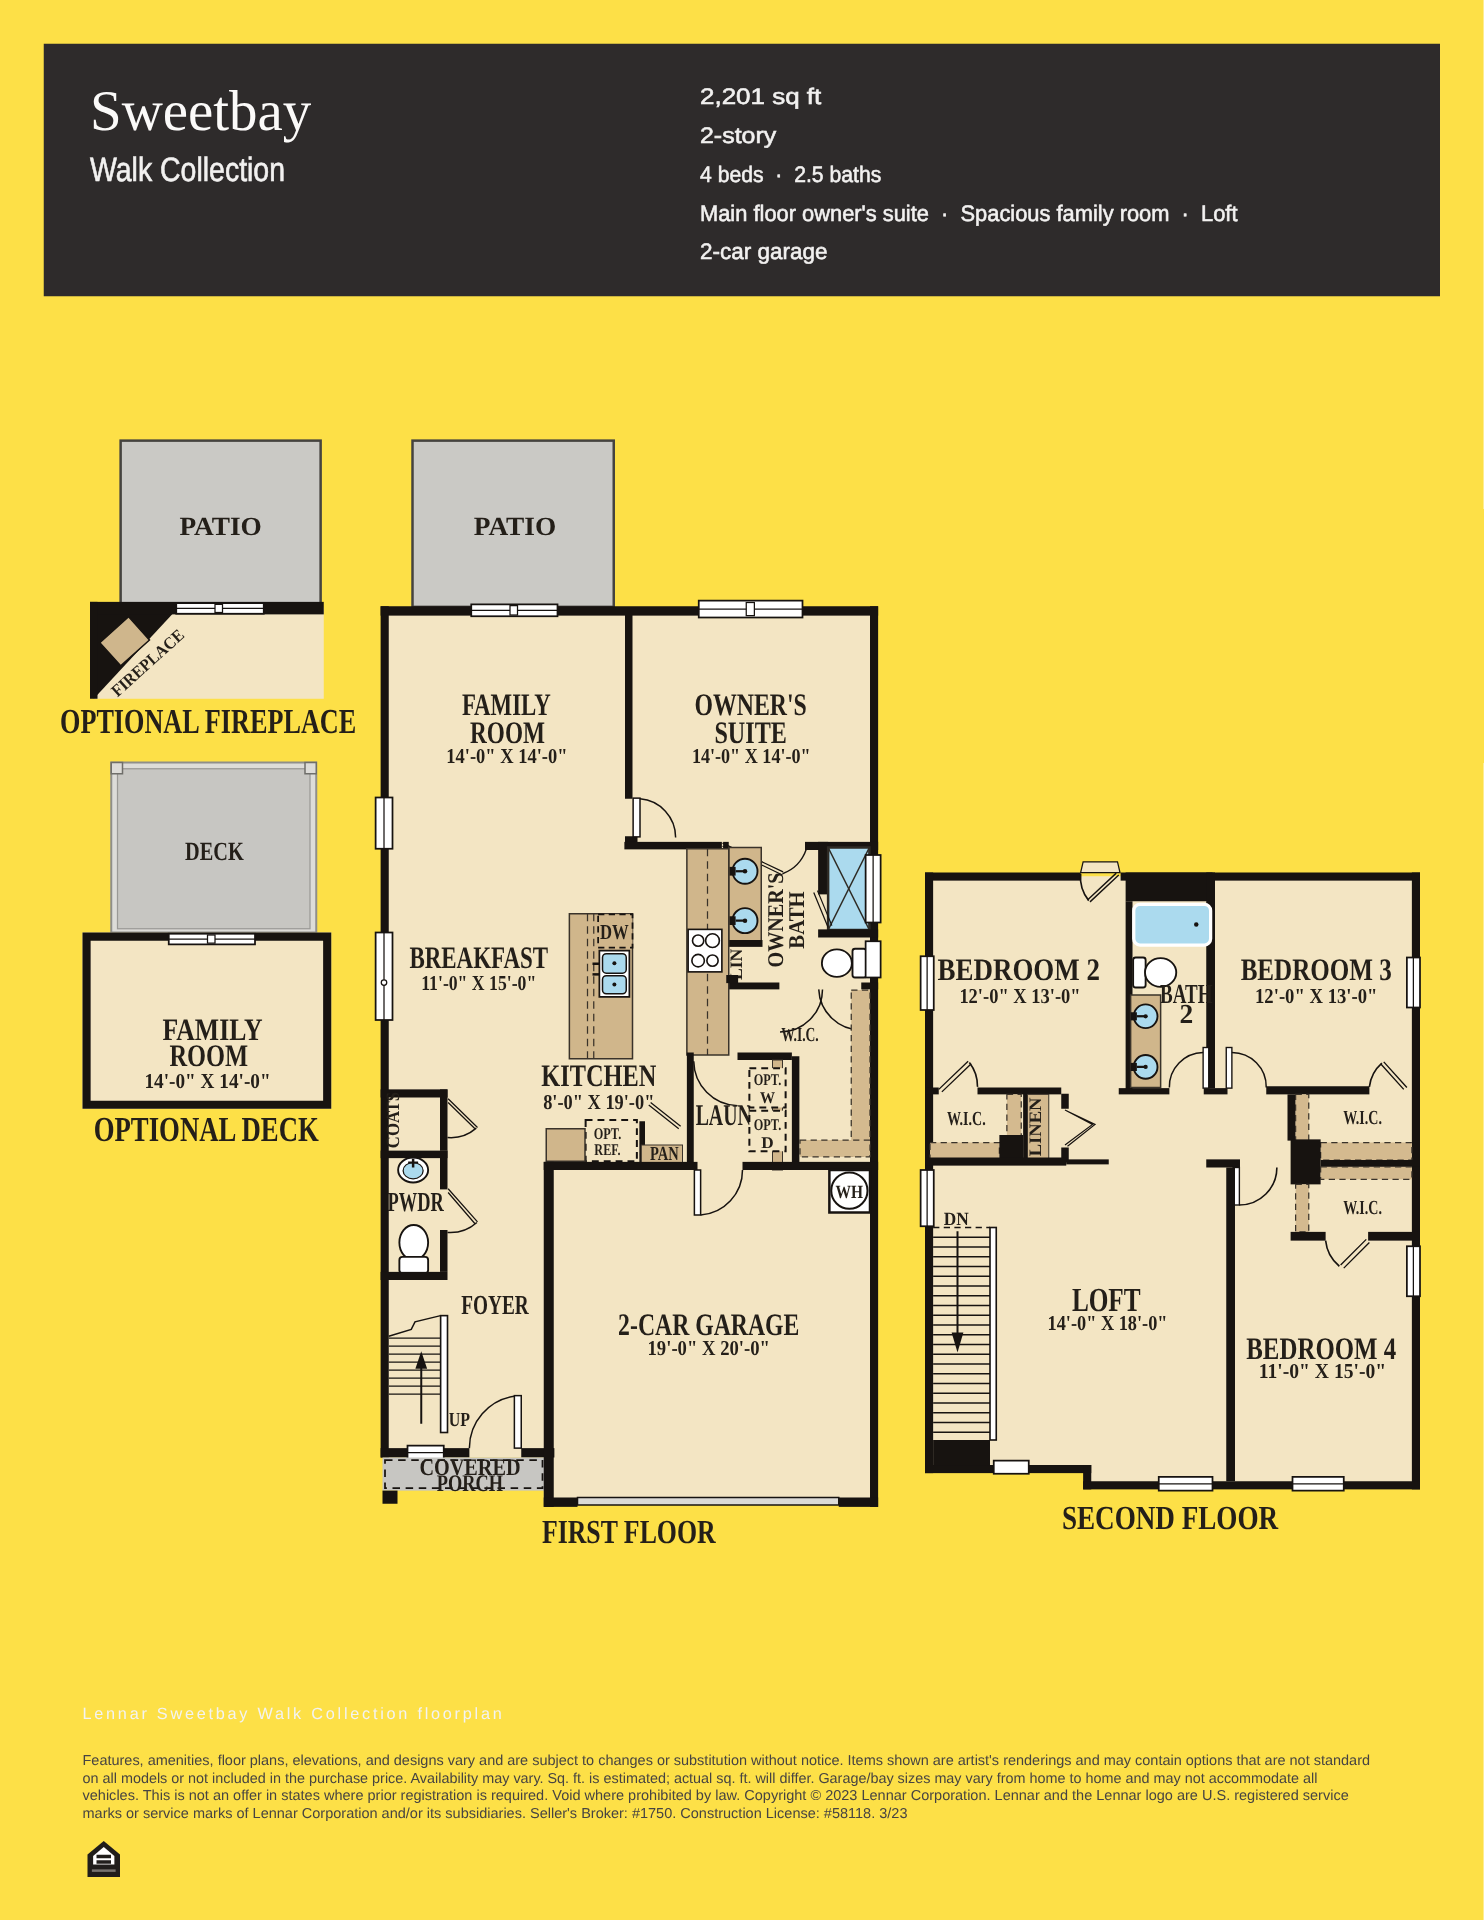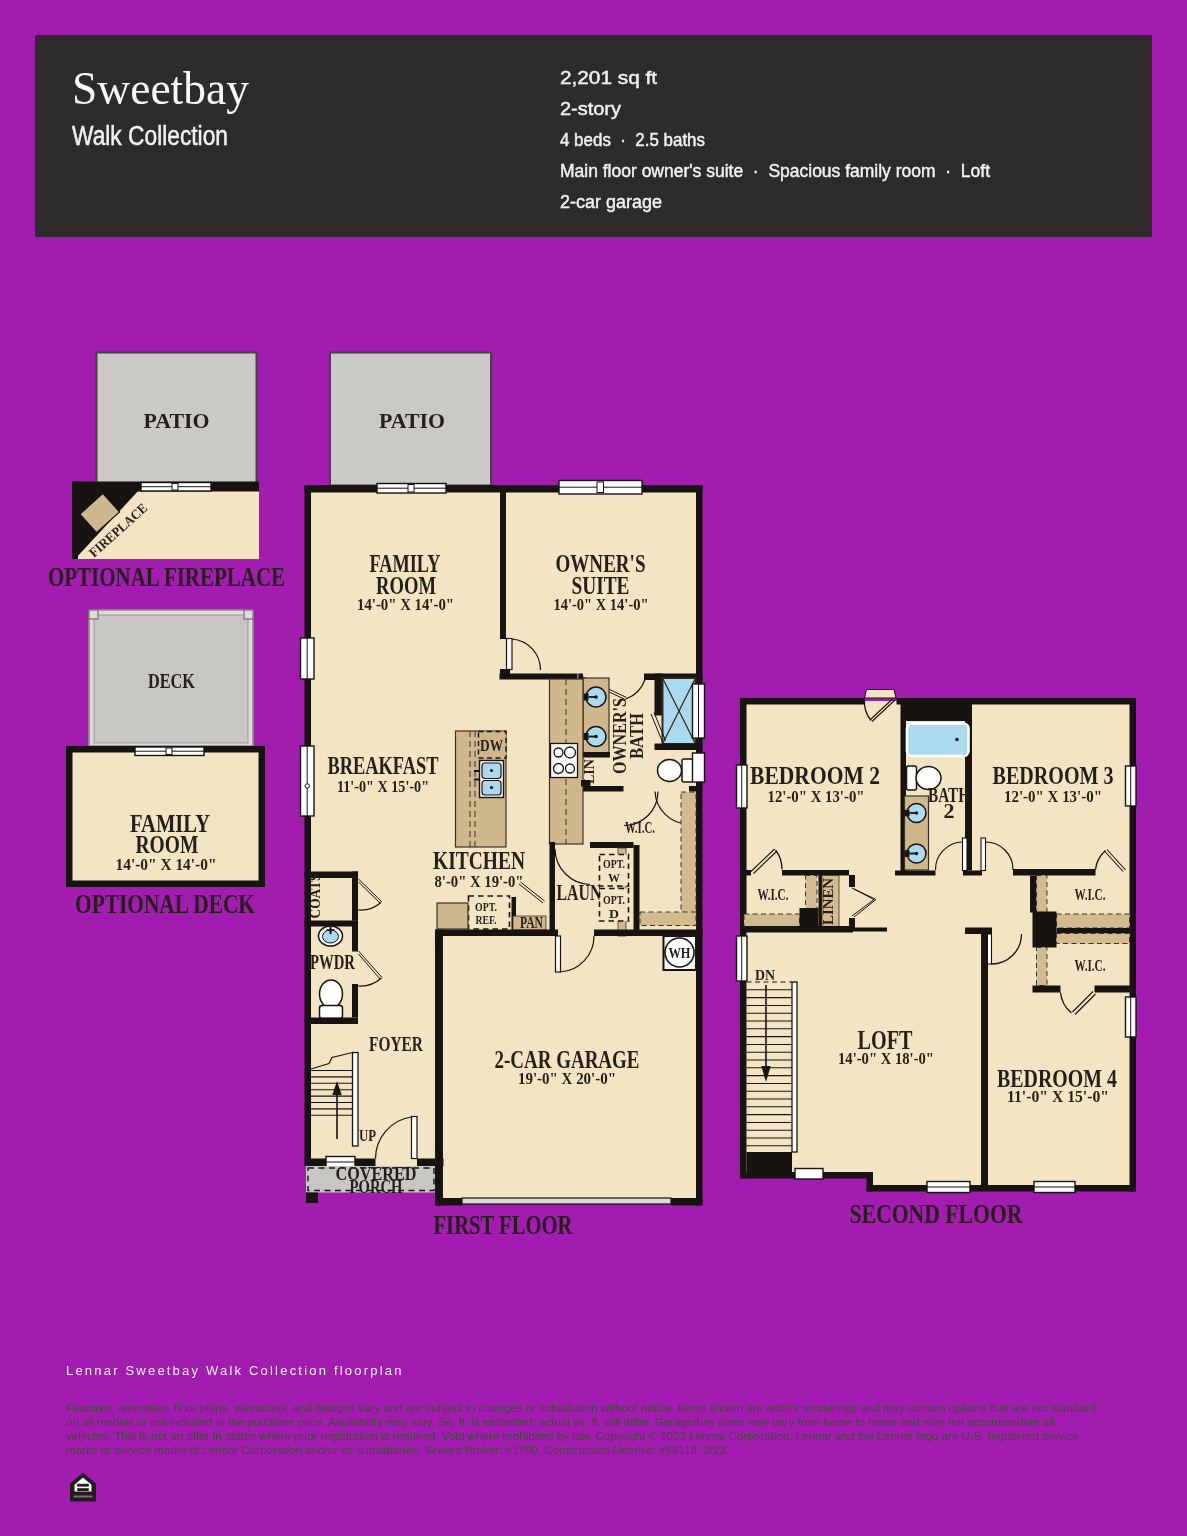--- a/index.html
+++ b/index.html
@@ -1,16 +1,16 @@
 <!DOCTYPE html>
 <html><head>
 <meta charset="utf-8">
 <style>
   html,body{margin:0;padding:0;background:#ffffff;}
-  #page{position:relative;width:1187px;height:1536px;background:#a21caf;overflow:hidden;
+  #page{position:relative;width:1187px;height:1536px;background:#fde047;overflow:hidden;
         font-family:"Liberation Sans", sans-serif;}
   svg text{fill:#241f19;}
   .rm{font:700 25px "Liberation Serif",serif;text-anchor:middle;}
   .dim{font:700 17px "Liberation Serif",serif;text-anchor:middle;}
   .cap{font:700 27px "Liberation Serif",serif;text-anchor:middle;}
   .sm{font:700 16px "Liberation Serif",serif;text-anchor:middle;}
   .xs{font:700 13px "Liberation Serif",serif;text-anchor:middle;}
   .pat{font:700 21px "Liberation Serif",serif;text-anchor:middle;}
 </style>
 </head>

